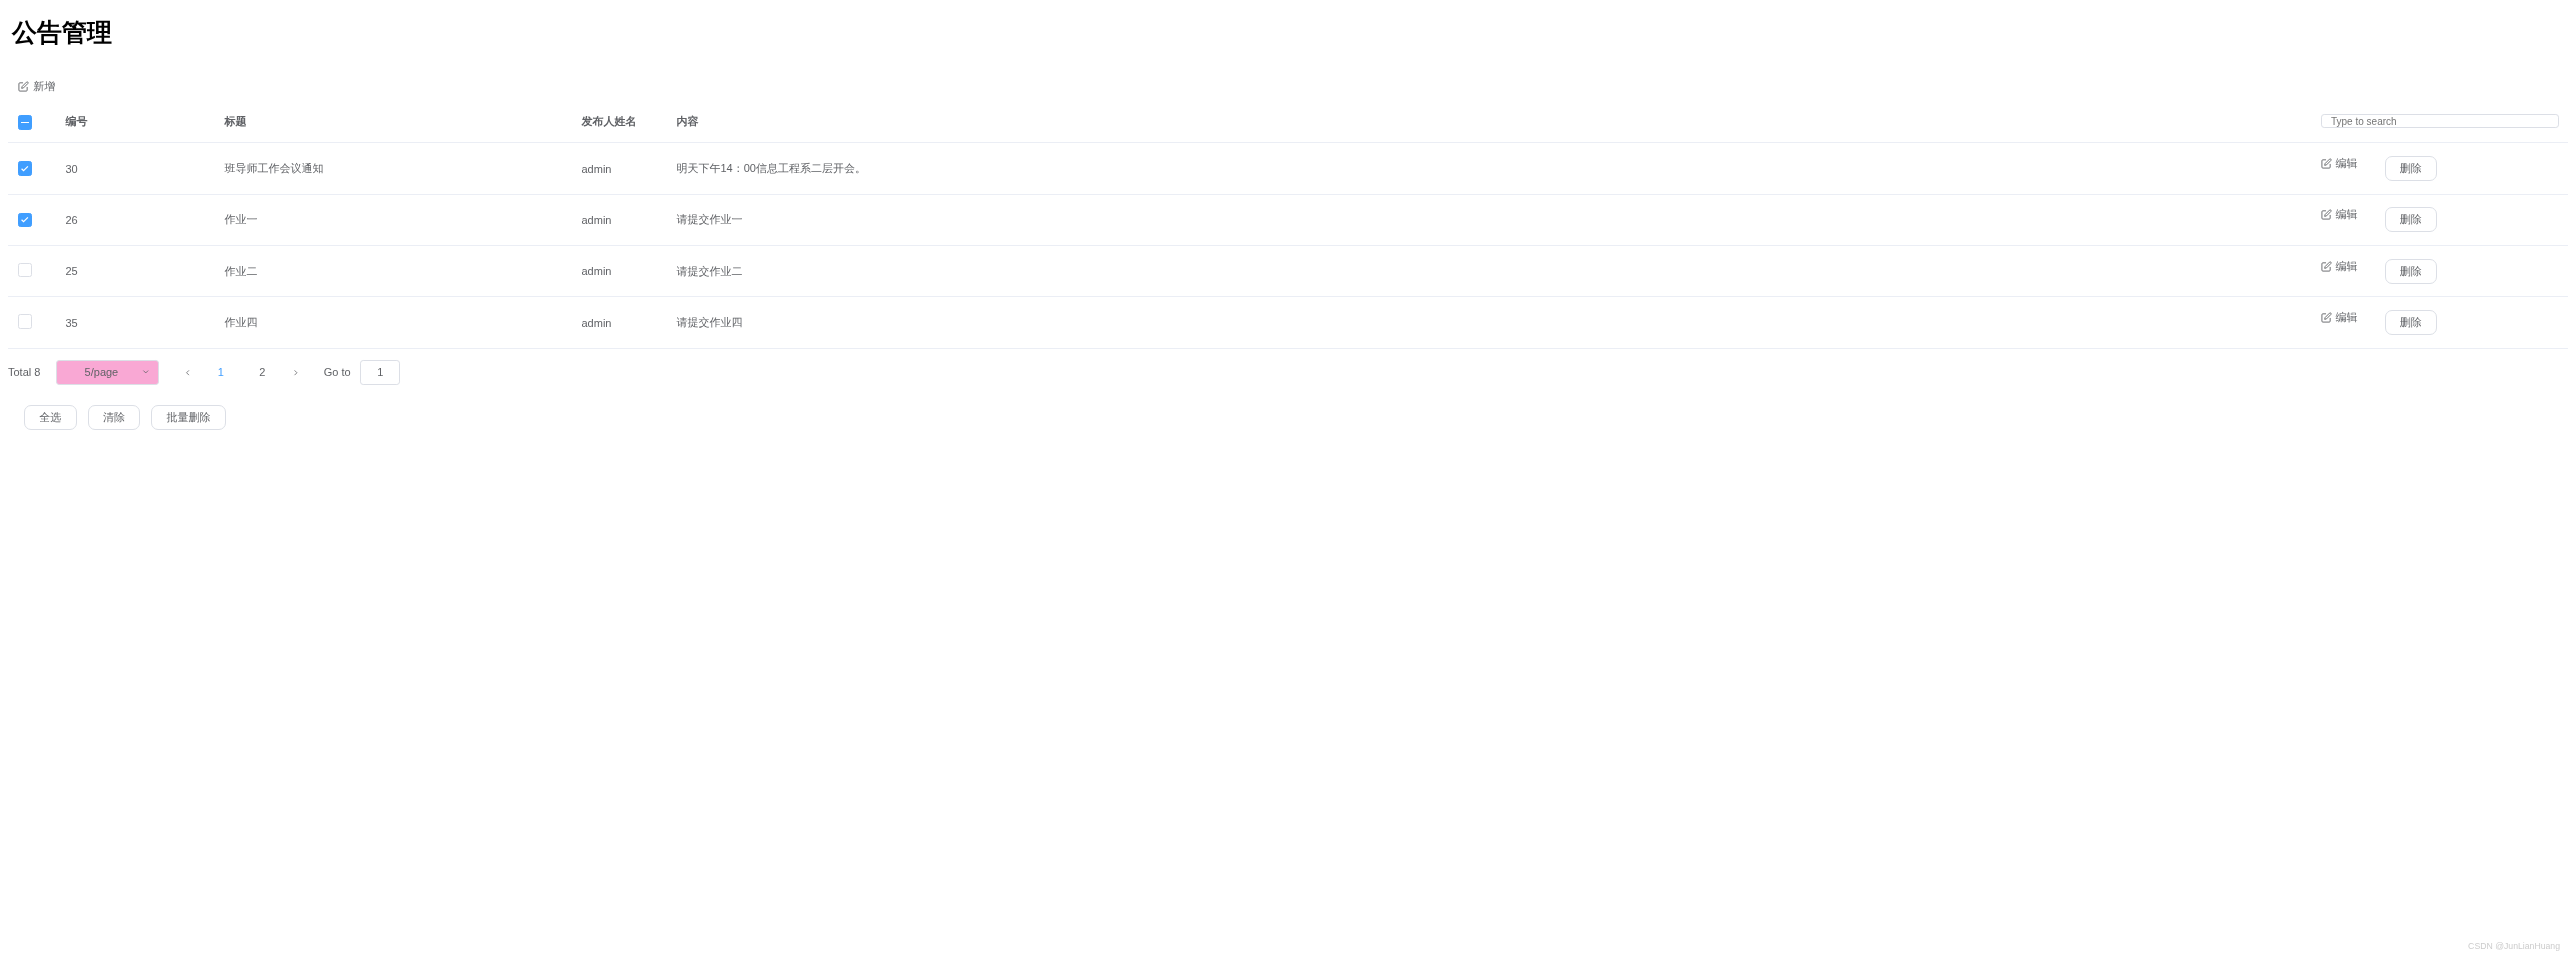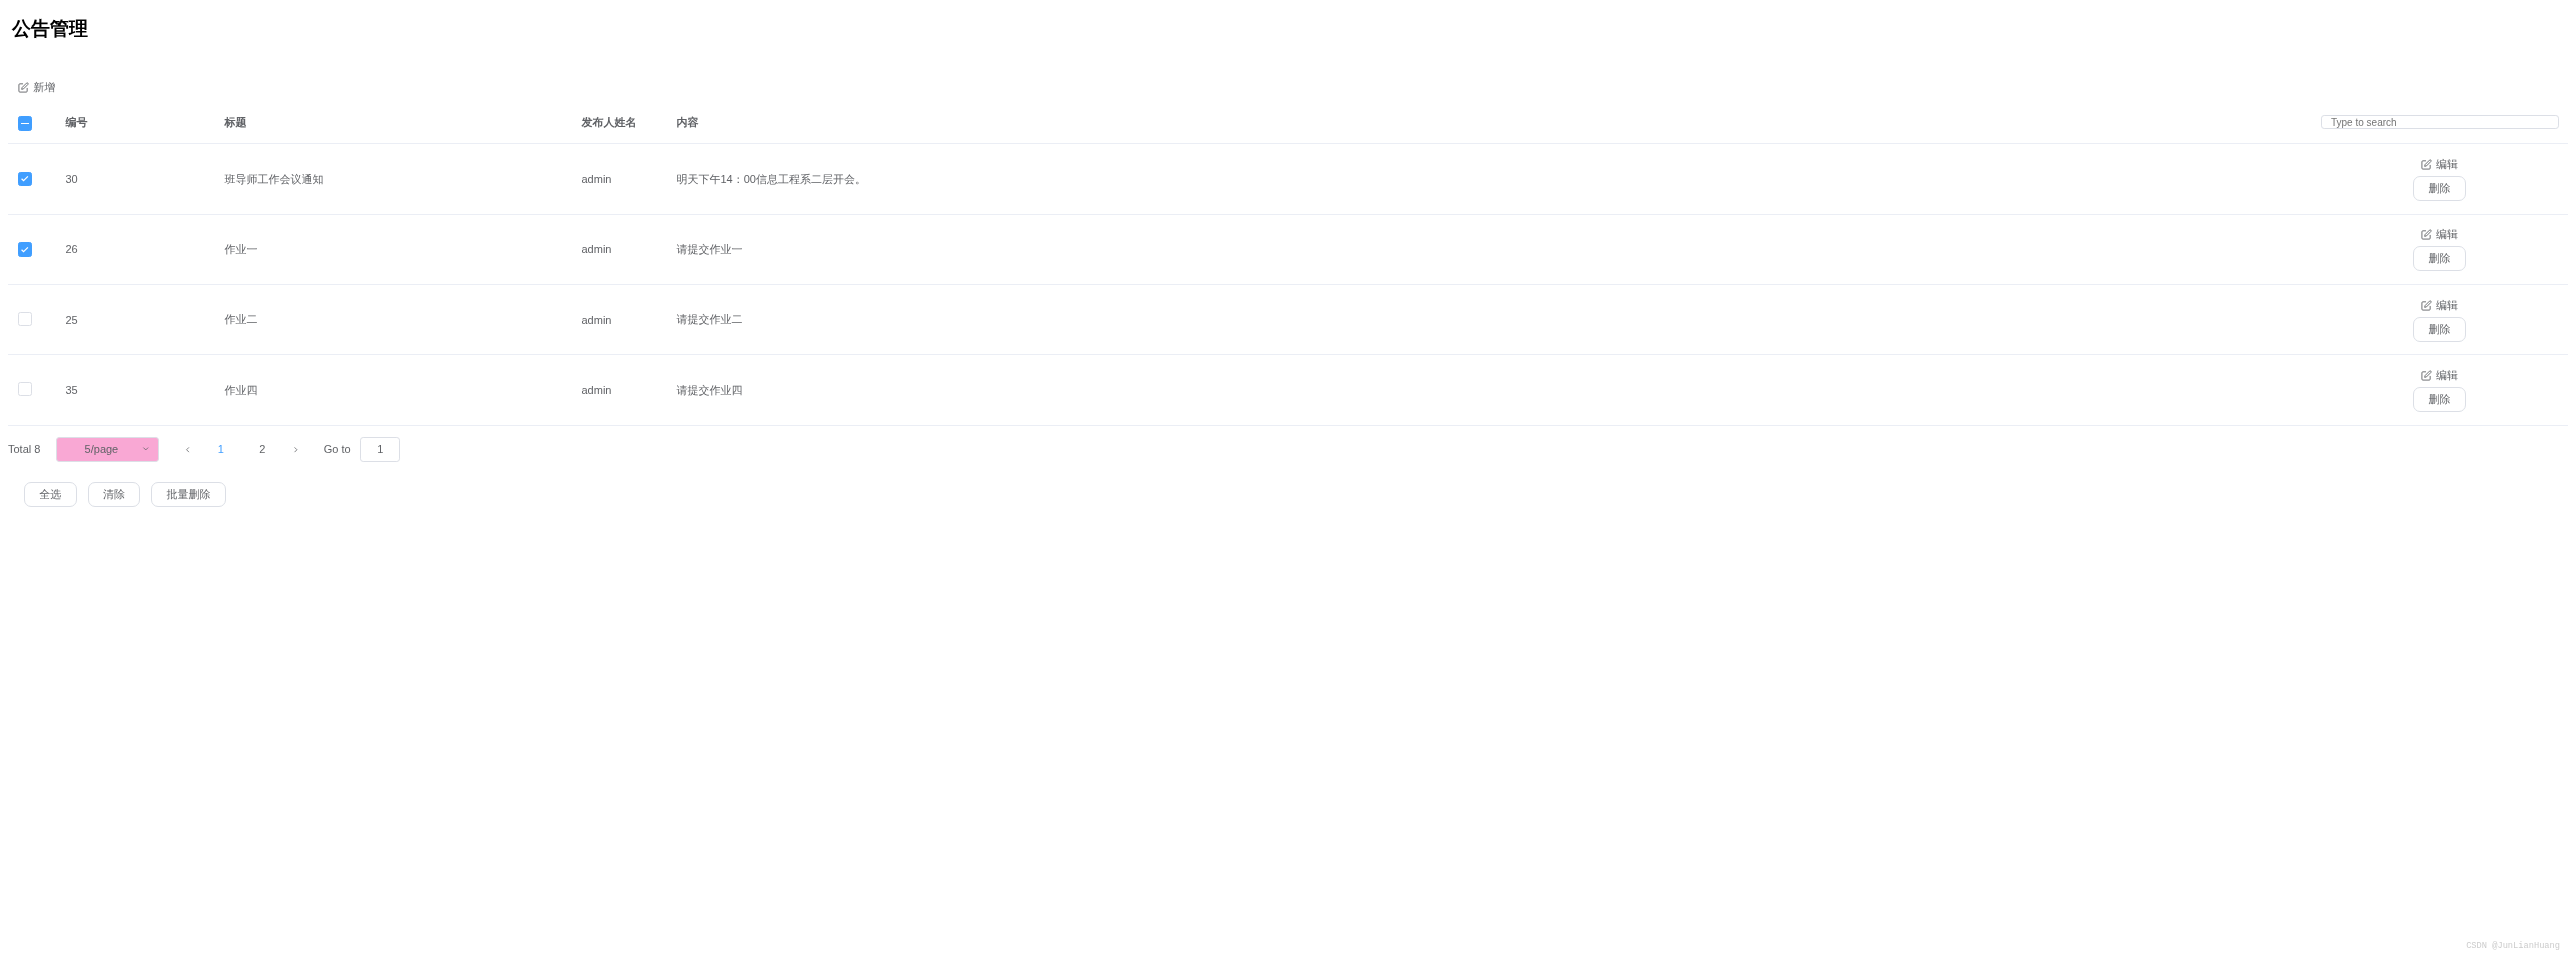--- a/index.html
+++ b/index.html
@@ -1,50 +1,50 @@
 <!DOCTYPE html>
 <html style="font-size:12.7px"><head>
   <meta charset="utf-8">
   <style>
     * { margin: 0; padding: 0; box-sizing: border-box; }
     body { font-family: -apple-system, BlinkMacSystemFont, "PingFang SC", "Microsoft YaHei", sans-serif; color: #606266; font-size: 11px; }
     .container { padding: 16px 8px; }
-    .page-title { font-size: 19px; font-weight: 700; color: #000; margin-bottom: 32px; padding-left: 4px; }
+    .page-title { font-size: 25px; font-weight: 700; color: #000; margin-bottom: 24px; padding-left: 4px; }
     .toolbar { display: flex; align-items: center; gap: 4.8px; padding: 6.3px 9.5px; color: #606266; cursor: pointer; }
     .icon-edit { width: 11px; height: 11px; display: inline-flex; }
     .table { width: 100%; border-collapse: collapse; }
     .table th, .table td { text-align: left; padding: 12.7px 9.5px; border-bottom: 0.8px solid #ebeef5; vertical-align: middle; }
     .table th { font-weight: 600; color: #606266; background: #fff; }
     .table td { color: #606266; }
     .col-check { width: 48px; }
     .col-id { width: 159px; }
     .col-title { width: 357px; }
     .col-publisher { width: 95px; }
     .col-content { flex: 1; }
     .col-actions { width: 198px; text-align: left; }
     .checkbox { width: 14.3px; height: 14.3px; border: 0.8px solid #dcdfe6; border-radius: 2.4px; display: inline-flex; align-items: center; justify-content: center; cursor: pointer; background: #fff; }
     .checkbox.checked { background: #409eff; border-color: #409eff; }
     .checkbox.indeterminate { background: #409eff; border-color: #409eff; }
     .checkbox svg { width: 9.5px; height: 9.5px; }
     .checkbox.indeterminate::after { content: ''; width: 8px; height: 1.6px; background: #fff; }
     .search-input { width: 238px; height: 14px; border: 0.8px solid #dcdfe6; border-radius: 3.2px; padding: 0 9.5px; font-size: 10px; color: #606266; outline: none; }
-    .actions { display: flex; align-items: center; gap: 4px; flex-direction: column; }
+    .actions { display: flex; align-items: flex-start; gap: 27px; }
     .link-btn { display: inline-flex; align-items: center; gap: 4px; color: #606266; cursor: pointer; }
     .btn { display: inline-flex; align-items: center; justify-content: center; height: 25px; padding: 0 14.3px; border: 0.8px solid #dcdfe6; border-radius: 7px; background: #fff; color: #606266; cursor: pointer; font-size: 11px; }
     .pagination { display: flex; align-items: center; gap: 16px; padding: 11px 0; color: #606266; }
     .page-select { height: 25px; border: 0.8px solid #dcdfe6; border-radius: 3.2px; padding: 0 24px 0 11px; display: inline-flex; align-items: center; gap: 8px; cursor: pointer; position: relative; background: #f9a8d4; min-width: 103px; justify-content: center; }
     .page-select .chevron { position: absolute; right: 8px; }
     .page-nav { display: inline-flex; align-items: center; justify-content: center; width: 24px; height: 24px; cursor: pointer; color: #606266; }
     .page-num { display: inline-flex; align-items: center; justify-content: center; min-width: 24px; height: 24px; cursor: pointer; color: #606266; font-weight: 500; }
     .page-num.active { color: #409eff; }
     .page-nums { display: flex; align-items: center; gap: 9.5px; }
     .goto-wrap { display: flex; align-items: center; gap: 9.5px; }
     .goto-input { width: 40px; height: 25px; border: 0.8px solid #dcdfe6; border-radius: 3.2px; text-align: center; font-size: 11px; color: #606266; outline: none; }
     .bulk-actions { display: flex; gap: 11px; padding-top: 9.5px; padding-left: 16px; }
-    .watermark { position: fixed; bottom: 6.3px; right: 16px; font-size: 8.7px; color: #ccc; font-family: Liberation Mono, monospace; }
+    .watermark { position: fixed; bottom: 6.3px; right: 16px; font-size: 8.7px; color: #ccc; }
     .header-row th:last-child { text-align: right; }
   </style>
 </head>
 <body>
 
 <div class="container">
   <h1 class="page-title">公告管理</h1>
 
   <div class="toolbar">
     <span class="icon-edit">

